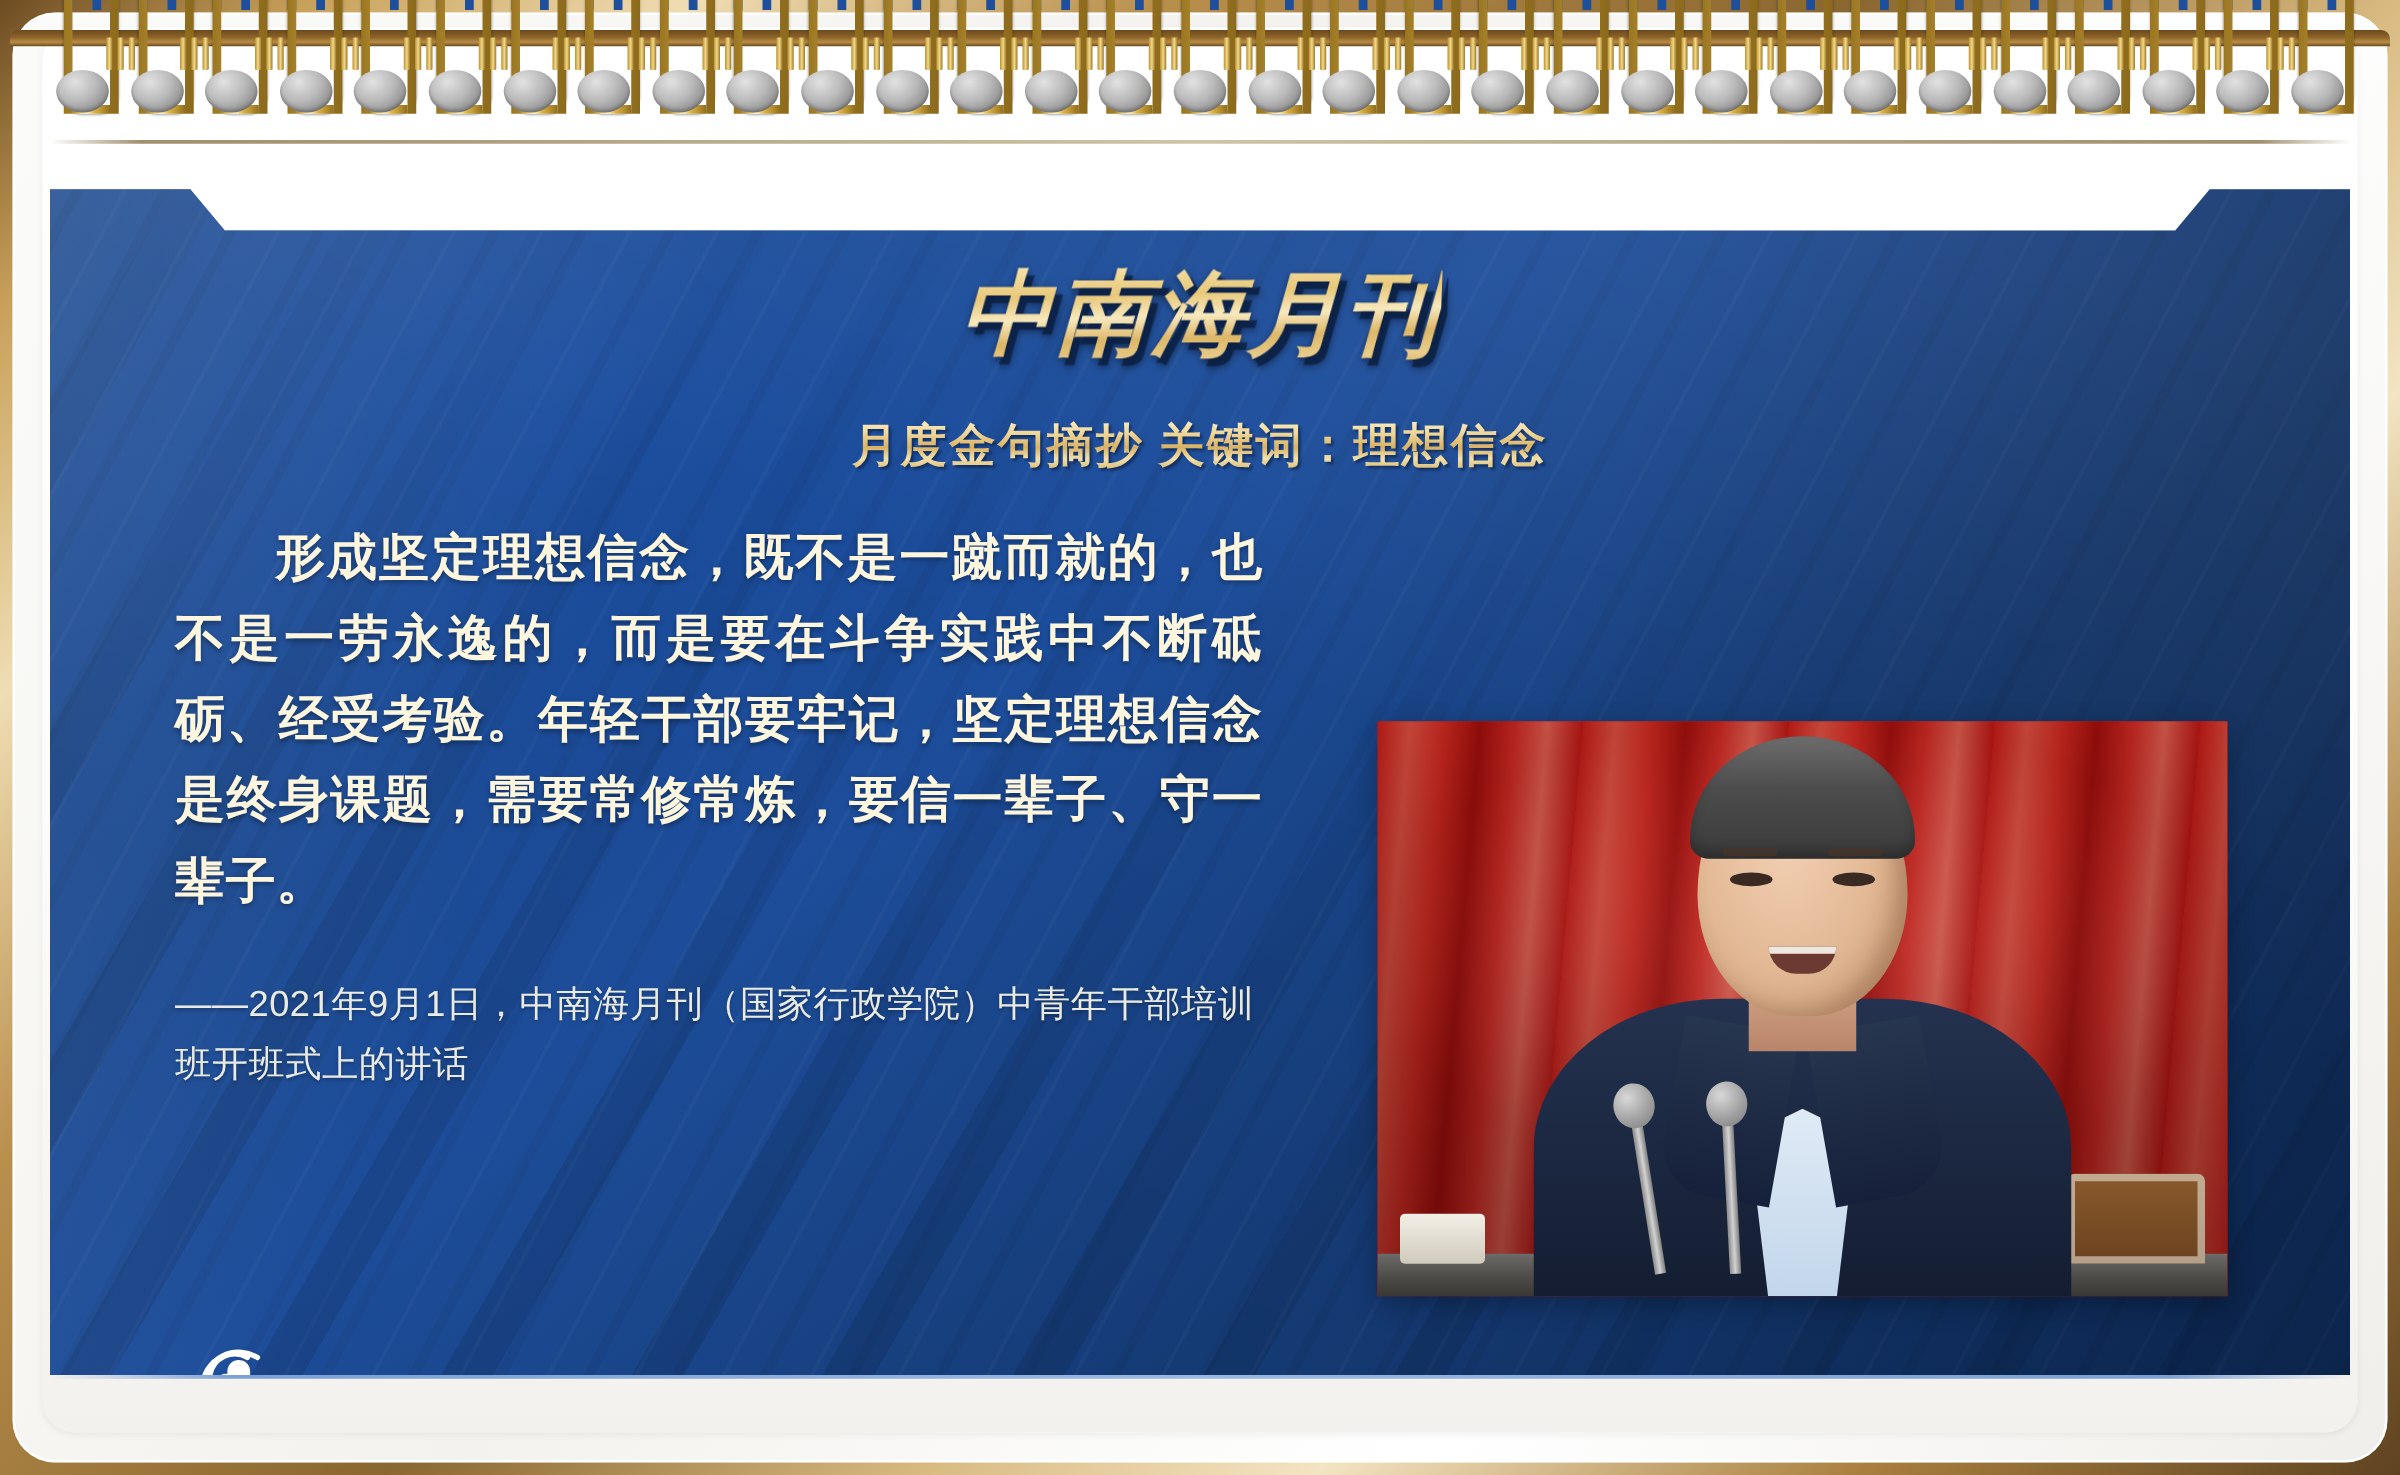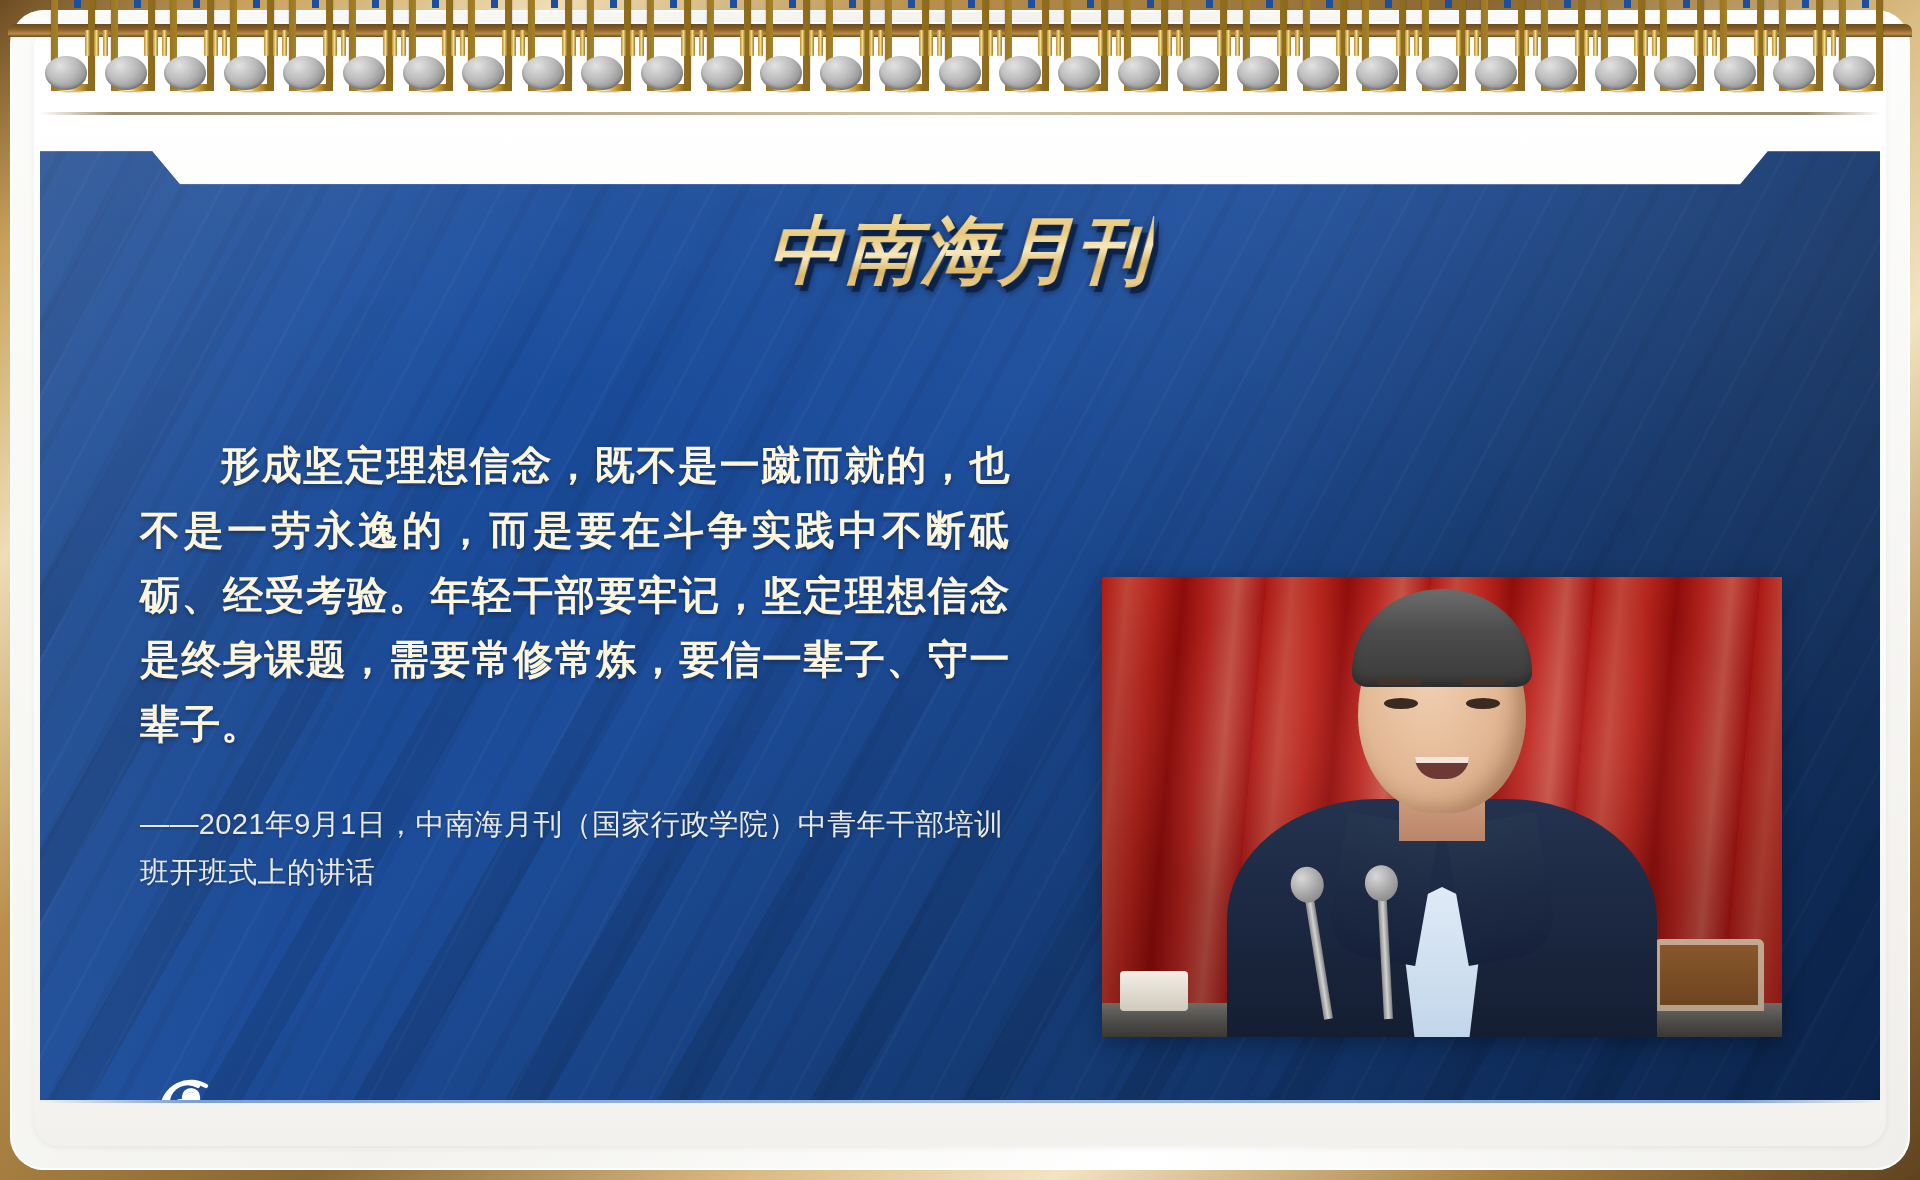--- a/index.html
+++ b/index.html
@@ -194,21 +194,21 @@
     background-clip: text;
     color: transparent;
     -webkit-text-fill-color: transparent;
     filter: drop-shadow(2px 2px 1px rgba(7,24,55,0.55));
     display: inline-block;
   }
 
   
   #quote-col {
     position: absolute;
-    left: 100px; top: 304px;
+    left: 100px; top: 284px;
     width: 870px;
   }
   #quote-text {
     font-family: "Liberation Serif", "DejaVu Serif", serif;
     font-size: 40px;
     font-weight: 700;
     line-height: 1.62;
     color: #fdf6de;
     text-indent: 80px;
     letter-spacing: 0.5px;
@@ -626,20 +626,23 @@
     </div>
   </div>
 
 <div id="panel">
   <div id="panel-stripes"></div>
   <div id="panel-bands"></div>
   <div id="panel-sheen"></div>
 
   <div id="masthead">
     <div id="masthead-title">中南海月刊</div>
+    <div>
+      <div id="masthead-sub">月度金句摘抄  关键词：理想信念</div>
+    </div>
   </div>
 
   <div id="quote-col">
     <div id="quote-text">形成坚定理想信念，既不是一蹴而就的，也不是一劳永逸的，而是要在斗争实践中不断砥砺、经受考验。年轻干部要牢记，坚定理想信念是终身课题，需要常修常炼，要信一辈子、守一辈子。</div>
     <div id="quote-source">——2021年9月1日，中南海月刊（国家行政学院）中青年干部培训班开班式上的讲话</div>
   </div>
 
   <div id="photo">
     <div id="photo-curtain"></div>
     <div id="photo-curtain-shade"></div>

